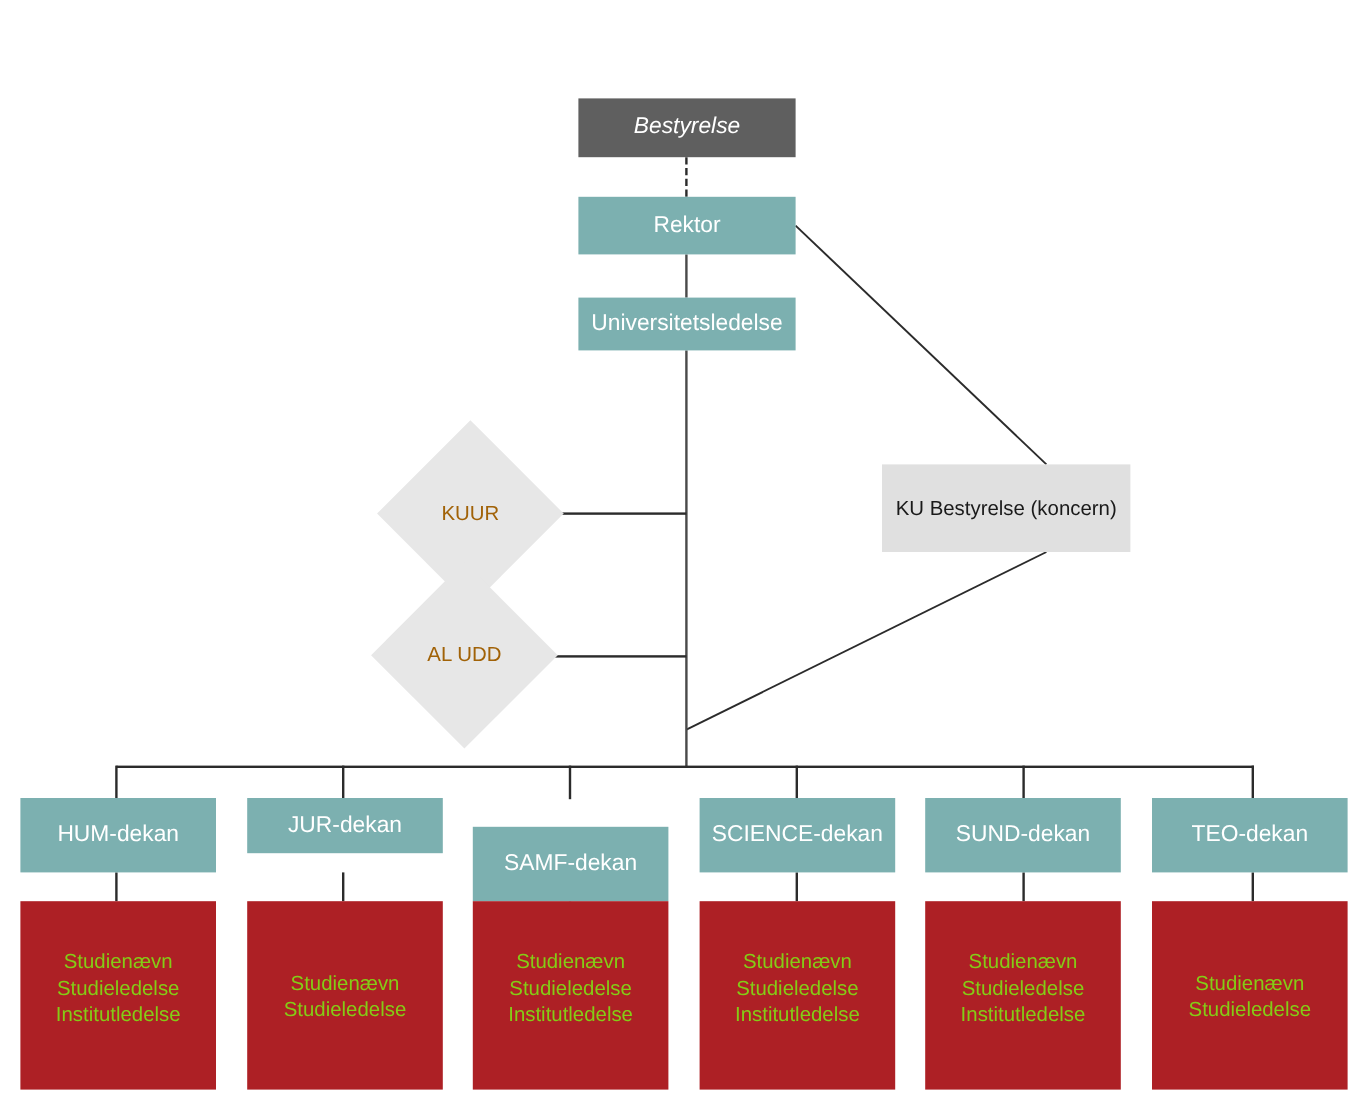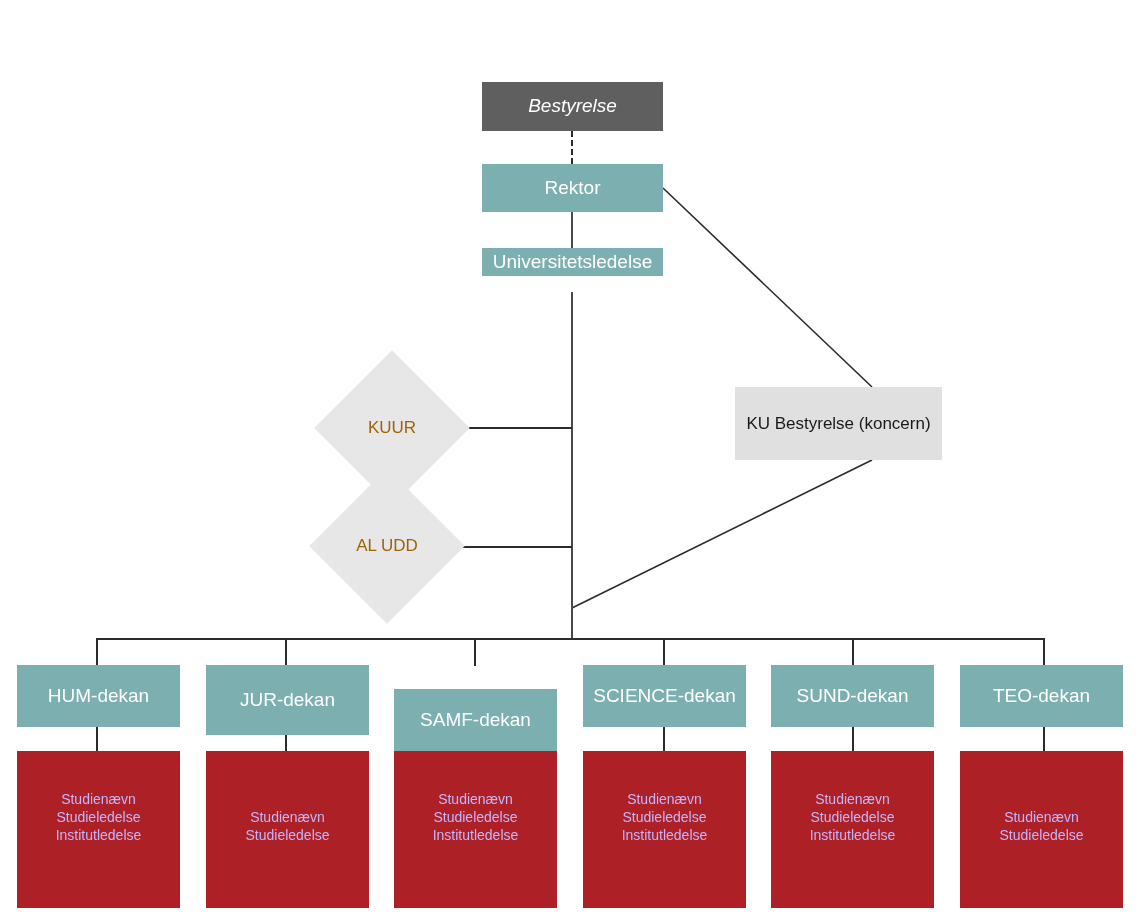--- a/index.html
+++ b/index.html
@@ -37,22 +37,22 @@
     color: #ffffff;
     font-size: 19px;
   }
   .node-gray {
     background: #e0e0e0;
     color: #1a1a1a;
     font-size: 17px;
   }
   .node-red {
     background: #ad2025;
-    color: #c4b5fd;
-    font-size: 14px;
+    color: #84cc16;
+    font-size: 17px;
     align-items: flex-start;
     padding-top: 40px;
   }
   .node-red.centered {
     align-items: flex-start;
     padding-top: 58px;
   }
   .diamond {
     position: absolute;
     z-index: 3;
@@ -140,42 +140,42 @@
   <div class="line vline" style="left:1043px; top:727px; height:24px;"></div>
 
   <div class="node node-board" style="left:482px; top:82px; width:181px; height:49px;font-style:italic;">
     <span>Bestyrelse</span>
   </div>
 
   <div class="node node-teal" style="left:482px; top:164px; width:181px; height:48px;">
     <span>Rektor</span>
   </div>
 
-  <div class="node node-teal" style="left:482px; top:248px; width:181px; height:28px;">
+  <div class="node node-teal" style="left:482px; top:248px; width:181px; height:44px;">
     <span>Universitetsledelse</span>
   </div>
 
   <div class="node node-gray" style="left:735px; top:387px; width:207px; height:73px;">
     <span>KU Bestyrelse (koncern)</span>
   </div>
 
   <div class="diamond" style="left:337px; top:373px; width:110px; height:110px;">
     <div class="shape"></div>
     <div class="dlabel">KUUR</div>
   </div>
 
   <div class="diamond" style="left:332px; top:491px; width:110px; height:110px;">
     <div class="shape"></div>
     <div class="dlabel">AL UDD</div>
   </div>
 
   <div class="node node-teal" style="left:17px; top:665px; width:163px; height:62px;">
     <span>HUM-dekan</span>
   </div>
-  <div class="node node-teal" style="left:206px; top:665px; width:163px; height:70px;">
+  <div class="node node-teal" style="left:206px; top:665px; width:163px; height:46px;">
     <span>JUR-dekan</span>
   </div>
   <div class="node node-teal" style="left:394px; top:665px; width:163px; height:62px;margin-top:24px;">
     <span>SAMF-dekan</span>
   </div>
   <div class="node node-teal" style="left:583px; top:665px; width:163px; height:62px;">
     <span>SCIENCE-dekan</span>
   </div>
   <div class="node node-teal" style="left:771px; top:665px; width:163px; height:62px;">
     <span>SUND-dekan</span>

